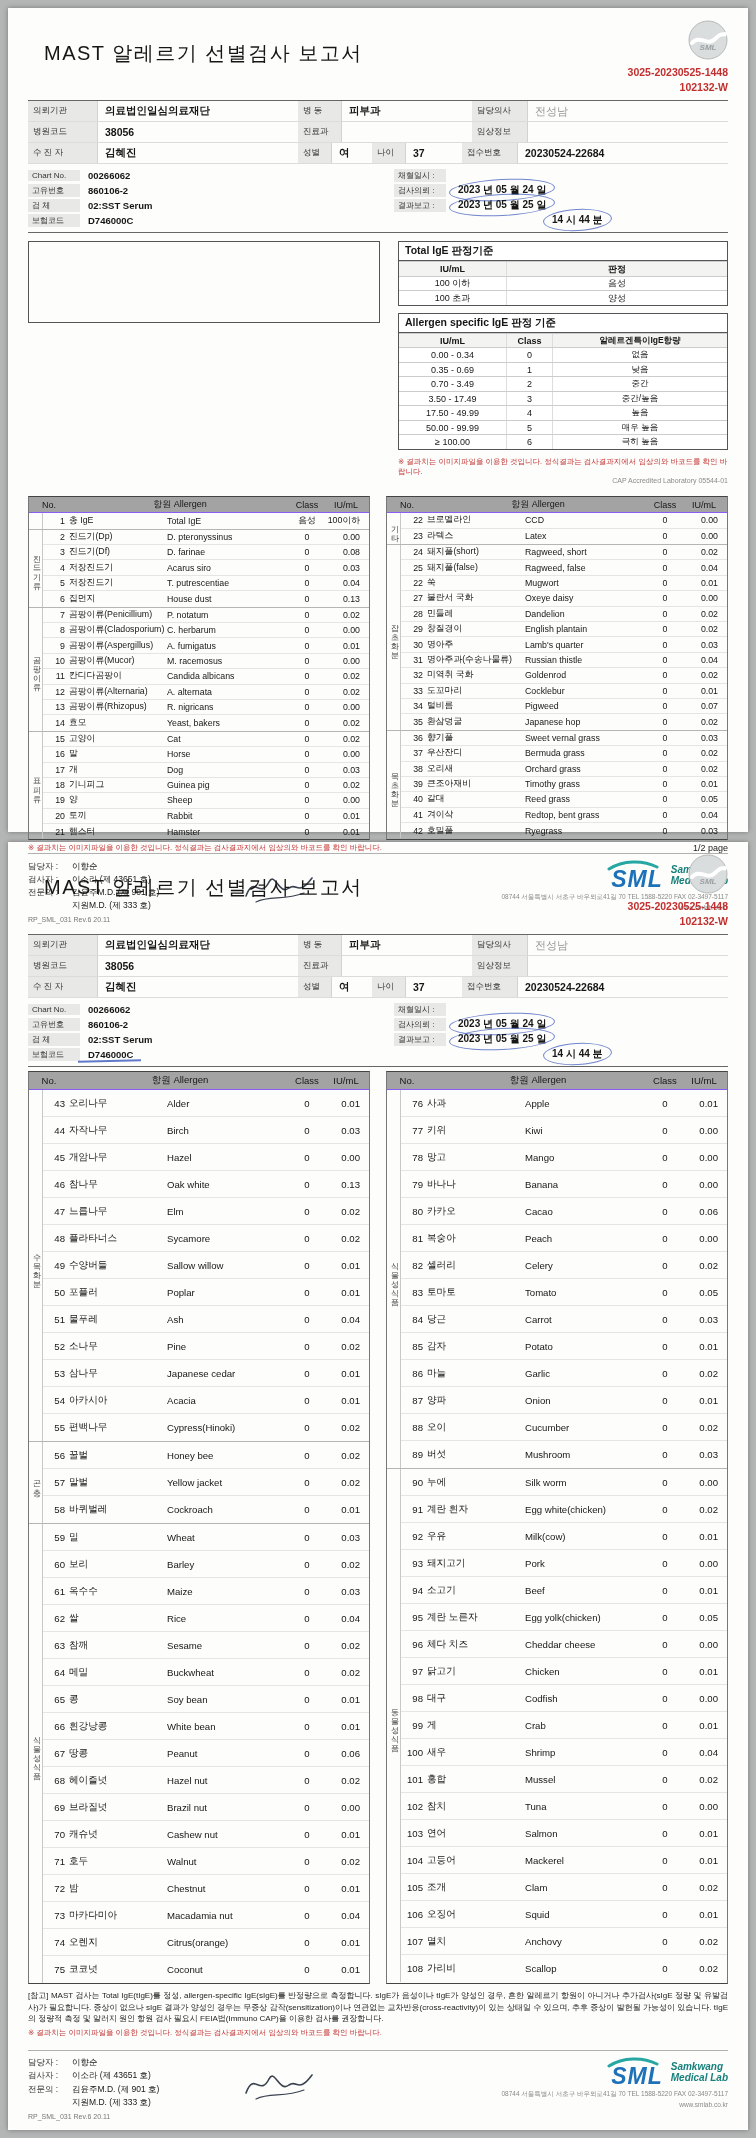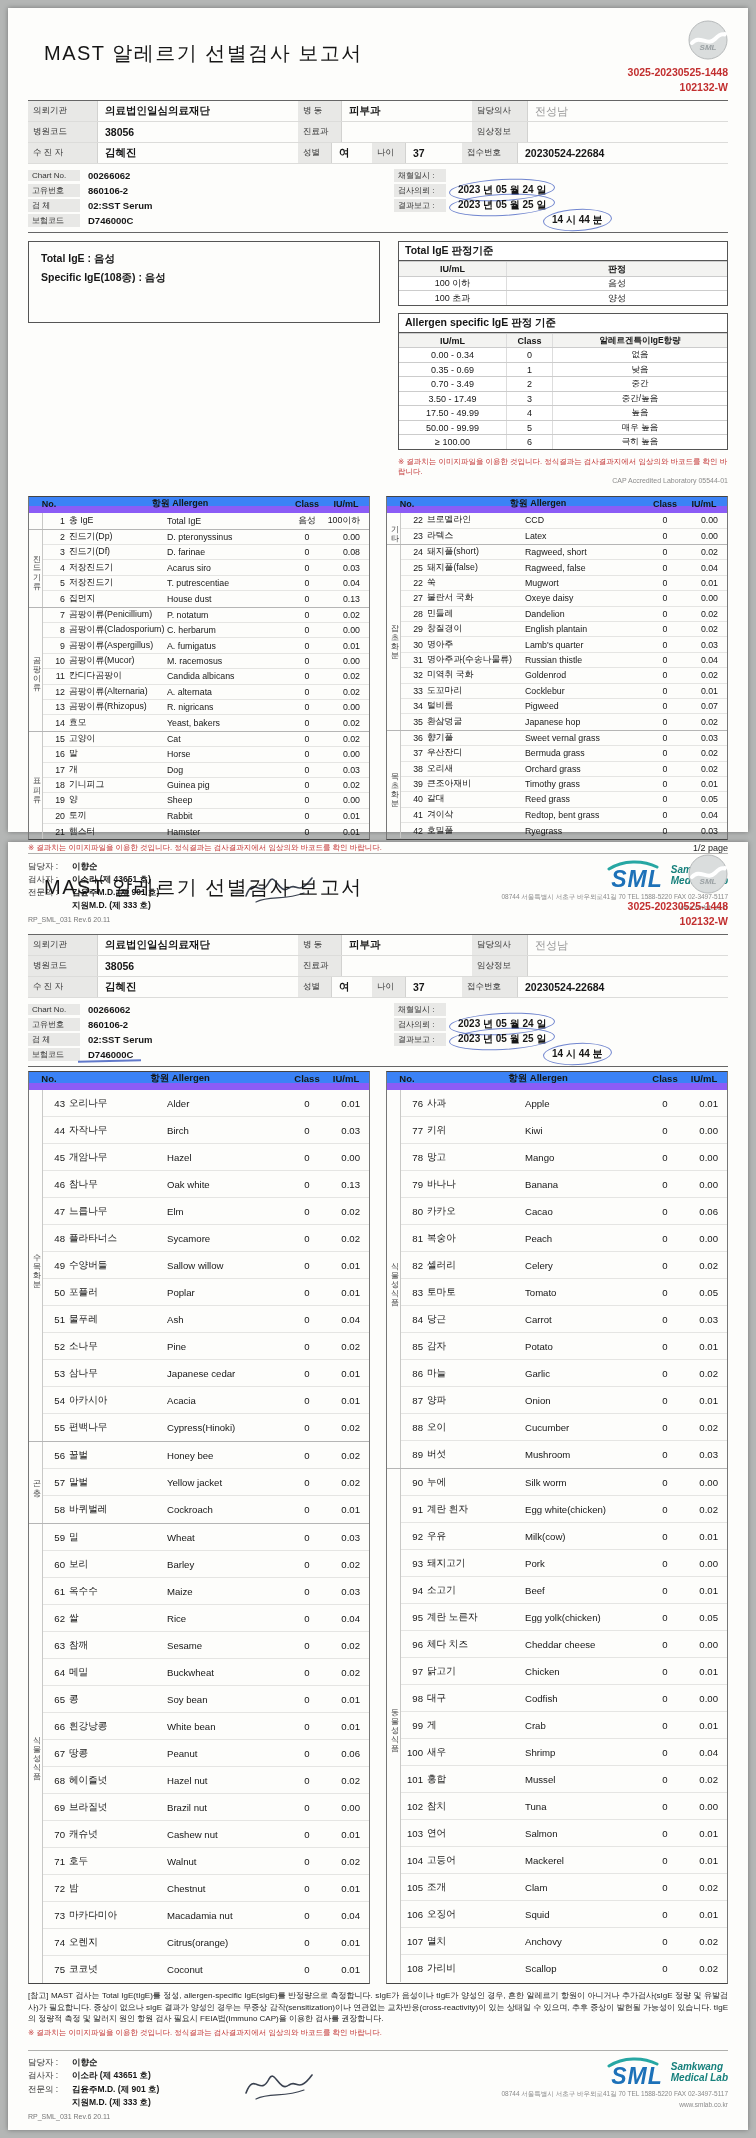--- a/index.html
+++ b/index.html
@@ -50,21 +50,21 @@
 .crow.head{font-weight:bold;background:#f3f3f1}
 .cc{display:flex;align-items:center;justify-content:center;border-right:1px solid #ddd}
 .cc:last-child{border-right:none}
 .c-iu{width:108px}.c-res{flex:1}.c-cl{width:46px}.c-lv{flex:1;font-size:8.5px}
 .note-red{color:#c23333;font-size:7.5px;line-height:1.3}
 .note-gray{color:#8b8b8b;font-size:7px;text-align:right;margin-top:1px}
 
 
 .tables{display:flex;justify-content:space-between;margin-top:4px}
 .atable{width:342px;border:1px solid #777;border-top:1.6px solid #444;border-bottom:1.6px solid #444}
-.ahead{display:grid;grid-template-columns:40px 1fr 32px 46px;align-items:center;background:#3b82f6;border-bottom:7px solid #8b5cf6;height:16px;font-size:9px;font-weight:bold}
+.ahead{display:grid;grid-template-columns:40px 1fr 32px 46px;align-items:center;background:#a3a3a3;border-bottom:1px solid #8b5cf6;height:16px;font-size:9px;font-weight:normal}
 .ahead>div{text-align:center}
 .agroup{display:flex;border-bottom:1px solid #b5b5b5}
 .agroup:last-child{border-bottom:none}
 .acat{width:14px;border-right:1px solid #c8c8c6;display:flex;align-items:center;justify-content:center;font-size:8px;color:#444;writing-mode:vertical-rl;text-orientation:upright;letter-spacing:1px}
 .abody{flex:1;min-width:0}
 .arow{display:grid;grid-template-columns:26px 96px 1fr 32px 46px;align-items:center;border-bottom:1px solid #e5e5e3;font-size:8.8px;height:15.4px}
 .abody .arow:last-child{border-bottom:none}
 .ano{text-align:right;padding-right:4px}
 .akr{white-space:nowrap;overflow:hidden}
 .aen{white-space:nowrap;overflow:hidden;padding-left:2px}
@@ -75,21 +75,21 @@
 .subrow{display:flex;justify-content:space-between;align-items:flex-start;margin-top:3px}
 .pageno{font-size:9px;color:#222;white-space:nowrap;margin-left:auto}
 .footnote{font-size:8px;line-height:1.45;text-align:justify;margin-top:6px;color:#1c1c1c}
 .rednote-bottom{margin-top:3px}
 
 
 .footer{margin-top:auto;border-top:1px solid #b0b0ae;padding-top:5px;display:flex;align-items:flex-end}
 .staff{font-size:8.5px;line-height:1.55;width:208px}
 .staff-row{display:flex}
 .staff-label{width:44px;color:#333;white-space:nowrap}
-.staff-val{font-weight:bold;white-space:nowrap}
+.staff-val{font-weight:normal;white-space:nowrap}
 .sig{margin:2px 6px 0 2px}
 .logoblock{margin-left:auto;display:flex;flex-direction:column;align-items:flex-end}
 .logorow{display:flex;align-items:center;gap:8px}
 .sml-wrap{position:relative;padding-top:9px}
 .sml-arc{position:absolute;top:0;left:-4px}
 .sml-big{font-size:23px;font-weight:bold;font-style:italic;color:#1d71b8;letter-spacing:1px;line-height:1}
 .sml-names{font-size:10px;font-weight:bold;color:#17807c;line-height:1.15;font-style:italic}
 .addr{font-size:6.5px;color:#8a8a8a;margin-top:2px;text-align:right;line-height:1.3}
 .docno{font-size:7px;color:#777;margin-top:4px}
 </style>
@@ -173,24 +173,20 @@
         </div>
         <div class="date-row time-row">
           <span class="dateval circled">14 시 44 분</span>
         </div>
       </div>
     </div>
   </section>
 
   <section class="sumsec">
     <div class="resbox">
-      <div class="resbox-body">
-        <div>Total IgE : 음성</div>
-        <div>Specific IgE(108종) : 음성</div>
-      </div>
     </div>
     <div class="critcol">
       <div class="crit">
         <div class="crit-title">Total IgE 판정기준</div>
         <div class="crow head">
           <div class="cc c-iu">IU/mL</div>
           <div class="cc c-res">판정</div>
         </div>
         <div class="crow">
           <div class="cc c-iu">100 이하</div>

